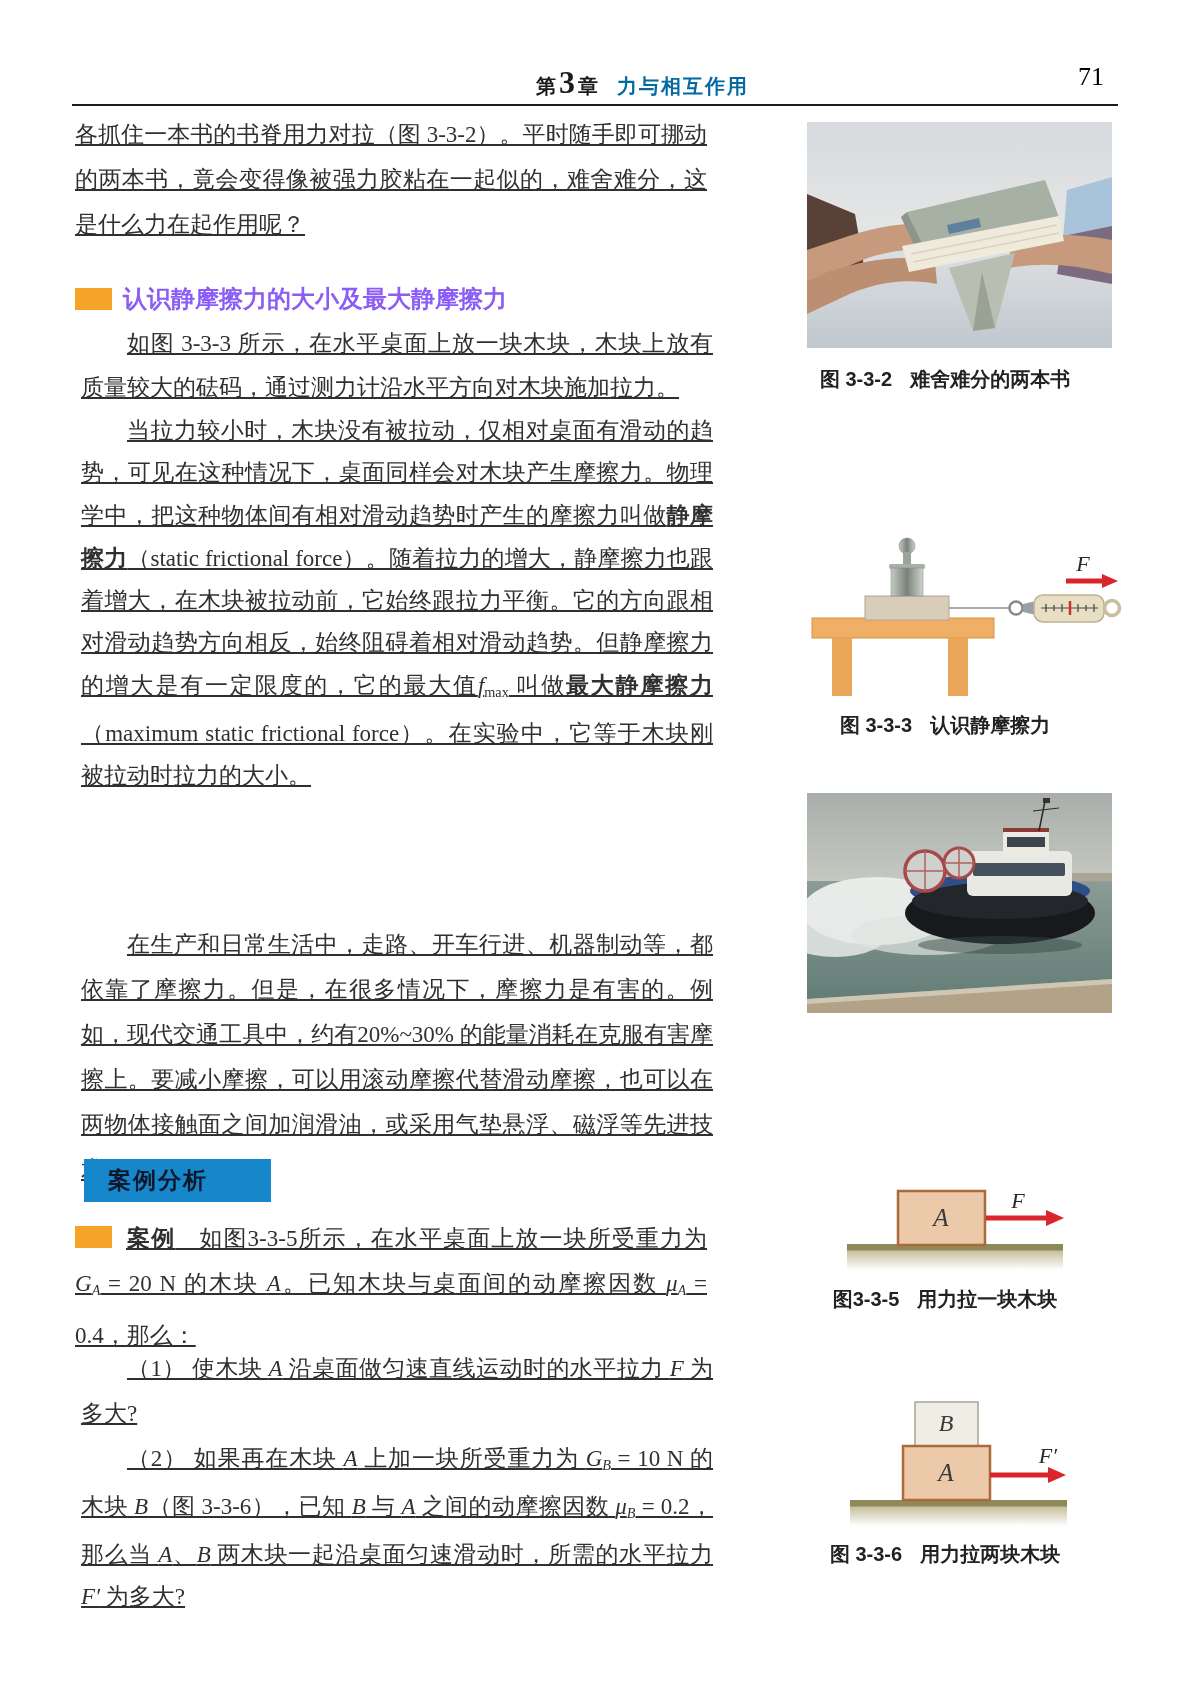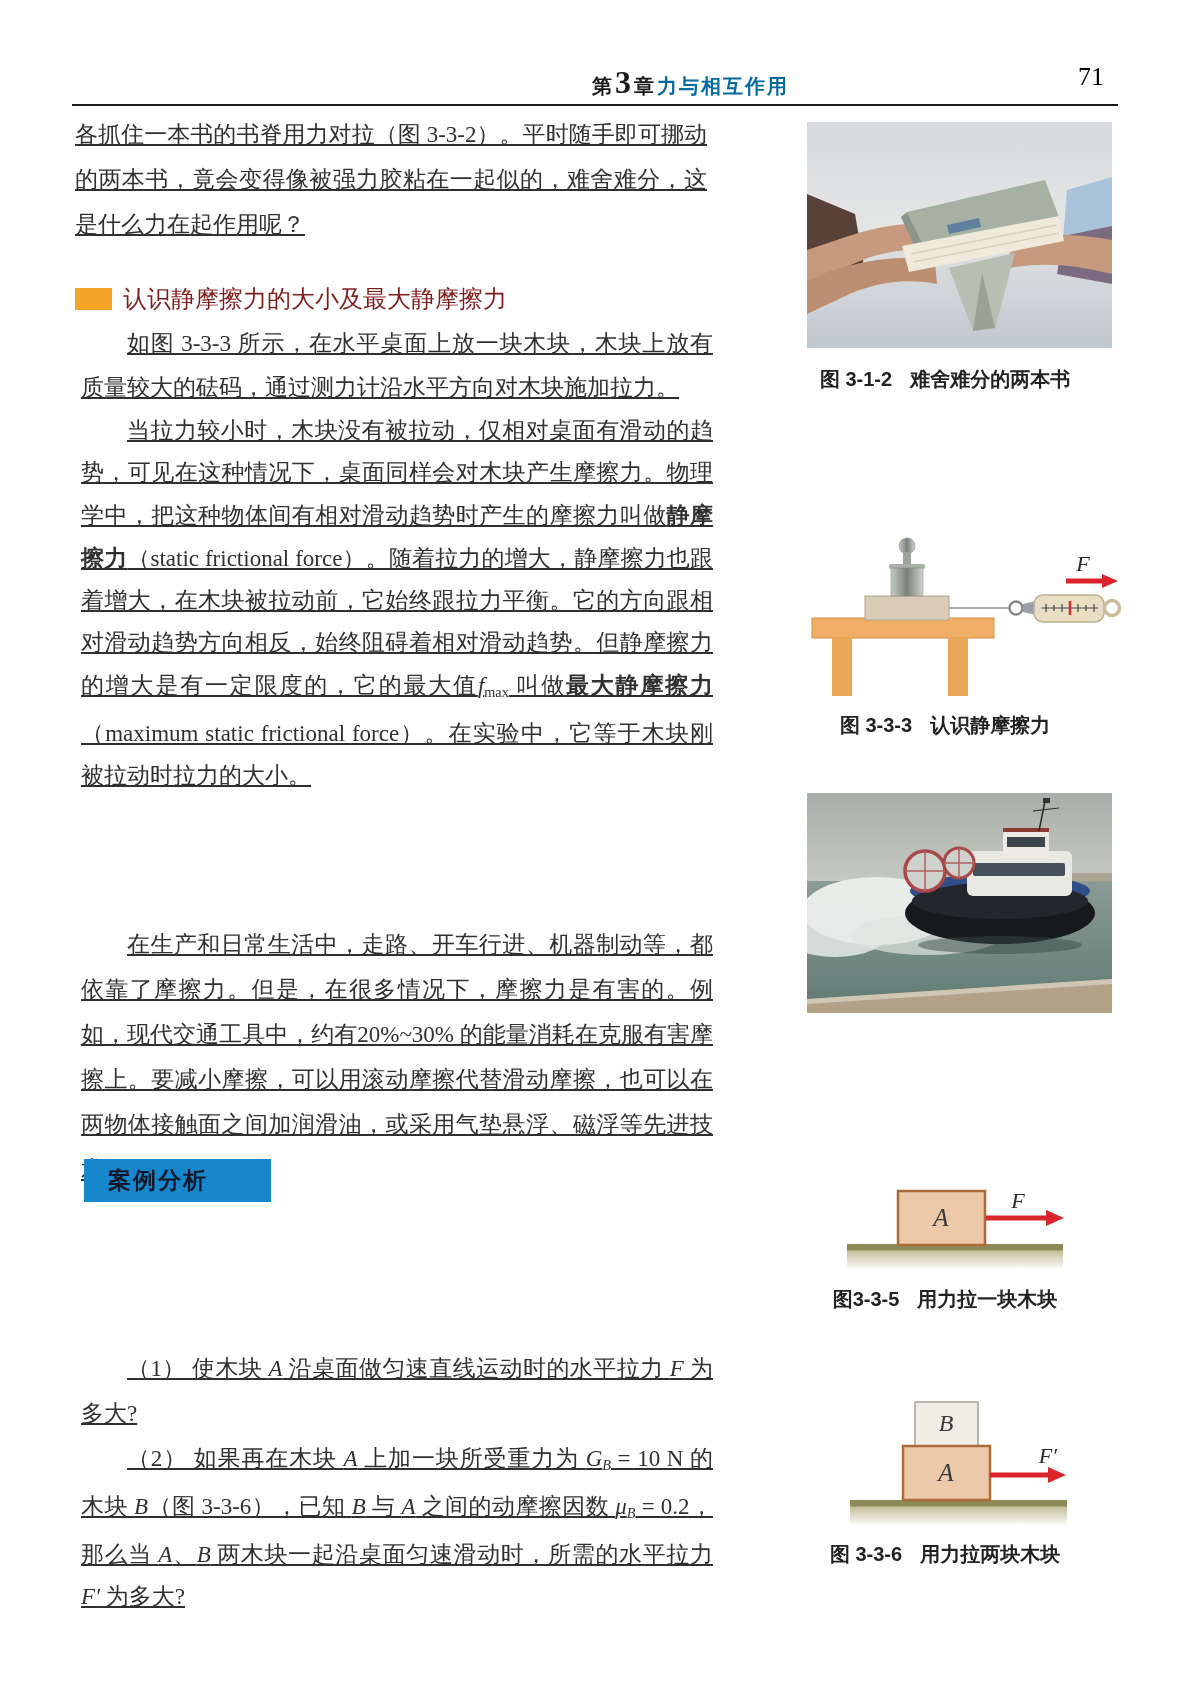--- a/index.html
+++ b/index.html
@@ -1,39 +1,39 @@
 <!DOCTYPE html>
 <html><head>
 <meta charset="utf-8">
 <style>
   html,body{margin:0;padding:0;background:#ffffff;}
   .page{position:relative;width:1190px;height:1683px;background:#ffffff;overflow:hidden;
         font-family:"Liberation Serif","DejaVu Serif",serif;color:#2f2f2f;}
 
   
-  .chap-header{position:absolute;left:592px;top:64px;display:flex;align-items:baseline;gap:2px;}
+  .chap-header{position:absolute;left:536px;top:64px;display:flex;align-items:baseline;gap:18px;}
   .chap-marker{font-family:"Liberation Sans","DejaVu Sans",sans-serif;font-size:20px;font-weight:600;color:#1b1b1b;letter-spacing:1px;}
   .chap-marker .seg-num{font-family:"Liberation Serif","DejaVu Serif",serif;font-size:32px;font-weight:bold;padding:0 2px;}
   .chap-title{font-family:"Liberation Sans","DejaVu Sans",sans-serif;font-size:20px;font-weight:600;color:#0369a1;letter-spacing:2px;}
   .page-num{position:absolute;left:1078px;top:62px;font-size:26px;color:#000000;}
   .head-rule{position:absolute;left:72px;top:104px;width:1046px;height:2px;background:#1c1c1c;}
 
   
   .para{position:absolute;left:75px;width:632px;font-size:23px;line-height:44px;
         text-align:justify;color:#303030;text-decoration:underline;}
   .indent{text-indent:2em;margin-left:6px;}
   .seg-b{font-weight:700;font-family:"Liberation Sans","DejaVu Sans",sans-serif;}
   .seg-v{font-family:"Liberation Serif","DejaVu Serif",serif;font-style:italic;}
   .seg-vs{font-family:"Liberation Serif","DejaVu Serif",serif;font-style:italic;font-size:0.62em;vertical-align:-0.28em;}
   .seg-rs{font-family:"Liberation Serif","DejaVu Serif",serif;font-size:0.62em;vertical-align:-0.28em;}
 
   
   .sec-head{position:absolute;left:75px;top:283px;display:flex;align-items:center;gap:11px;}
   .sq{display:inline-block;width:37px;height:22px;background:#F5A428;}
-  .sec-head-label{font-family:"Liberation Sans","DejaVu Sans",sans-serif;font-size:24px;font-weight:400;color:#7f1d1d;}
+  .sec-head-label{font-family:"Liberation Sans","DejaVu Sans",sans-serif;font-size:24px;font-weight:700;color:#8b5cf6;}
 
   
   .badge{position:absolute;left:84px;top:1159px;width:187px;height:43px;background:#1587CA;
          display:flex;align-items:center;padding-left:24px;box-sizing:border-box;}
   .badge span{font-family:"Liberation Sans","DejaVu Sans",sans-serif;font-size:23px;font-weight:700;color:#0f172a;letter-spacing:2px;}
   .case-sq{display:inline-block;width:37px;height:22px;background:#F5A428;margin-right:14px;transform:translateY(2px);}
 
   
   .fig{position:absolute;}
   .caption{position:absolute;left:750px;width:390px;text-align:center;
@@ -64,20 +64,23 @@
 
   <div class="para indent" style="top:410px;line-height:42px;"><span>当拉力较小时，木块没有被拉动，仅相对桌面有滑动的趋势，可见在这种情况下，桌面同样会对木块产生摩擦力。物理学中，把这种物体间有相对滑动趋势时产生的摩擦力叫做</span><span class="seg-b">静摩擦力</span><span>（static frictional force）。随着拉力的增大，静摩擦力也跟着增大，在木块被拉动前，它始终跟拉力平衡。它的方向跟相对滑动趋势方向相反，始终阻碍着相对滑动趋势。但静摩擦力的增大是有一定限度的，它的最大值</span><span class="seg-v">f</span><span class="seg-rs">max</span><span> 叫做</span><span class="seg-b">最大静摩擦力</span><span>（maximum static frictional force）。在实验中，它等于木块刚被拉动时拉力的大小。</span></div>
 
 
   <div class="para indent" style="top:922px;line-height:45px;"><span>在生产和日常生活中，走路、开车行进、机器制动等，都依靠了摩擦力。但是，在很多情况下，摩擦力是有害的。例如，现代交通工具中，约有20%~30% 的能量消耗在克服有害摩擦上。要减小摩擦，可以用滚动摩擦代替滑动摩擦，也可以在两物体接触面之间加润滑油，或采用气垫悬浮、磁浮等先进技术。</span></div>
 
   <div class="badge">
     <span>案例分析</span>
   </div>
 
+  <div class="para" style="top:1216px;line-height:45px;">
+    <span class="case-sq"></span><span><span class="seg-b">案例</span><span>　如图3-3-5所示，在水平桌面上放一块所受重力为</span><span class="seg-v">G</span><span class="seg-vs">A</span><span> = 20 N 的木块 </span><span class="seg-v">A</span><span>。已知木块与桌面间的动摩擦因数 </span><span class="seg-v">μ</span><span class="seg-vs">A</span><span> = 0.4，那么：</span></span>
+  </div>
 
   <div class="para indent" style="top:1346px;line-height:45px;"><span>（1） 使木块 </span><span class="seg-v">A</span><span> 沿桌面做匀速直线运动时的水平拉力 </span><span class="seg-v">F</span><span> 为多大?</span></div>
 
   <div class="para indent" style="top:1438px;line-height:42px;"><span>（2） 如果再在木块 </span><span class="seg-v">A</span><span> 上加一块所受重力为 </span><span class="seg-v">G</span><span class="seg-vs">B</span><span> = 10 N 的木块 </span><span class="seg-v">B</span><span>（图 3-3-6），已知 </span><span class="seg-v">B</span><span> 与 </span><span class="seg-v">A</span><span> 之间的动摩擦因数 </span><span class="seg-v">μ</span><span class="seg-vs">B</span><span> = 0.2，那么当 </span><span class="seg-v">A</span><span>、</span><span class="seg-v">B</span><span> 两木块一起沿桌面匀速滑动时，所需的水平拉力 </span><span class="seg-v">F′</span><span> 为多大?</span></div>
 
   <div class="fig" style="left:807px;top:122px;">
     <svg width="305" height="226" viewBox="0 0 305 226">
       <defs>
         <linearGradient id="bg2" x1="0" y1="0" x2="0" y2="1">
           <stop offset="0" stop-color="#d6dade"></stop>
@@ -100,21 +103,21 @@
       <path d="M100,90 L238,58 L253,98 L118,128 Z" fill="#a7b1a3"></path>
       <path d="M100,90 L118,128 L111,132 L94,95 Z" fill="#8b9589"></path>
       <path d="M140,103 L172,96 L174,105 L142,112 Z" fill="#5f7f9e"></path>
       <path d="M95,124 L252,94 L257,119 L102,150 Z" fill="#efeadc"></path>
       <path d="M104,132 L250,103 M106,140 L252,111" stroke="#d8d2c0" stroke-width="1.5" fill="none"></path>
       <path d="M142,146 L208,131 L188,206 L166,209 Z" fill="#b8bfb2"></path>
       <path d="M166,209 L188,206 L175,150 Z" fill="#9aa294"></path>
     </svg>
   </div>
   <div class="caption" style="top:366px;">
-    <span class="cap-label">图 3-1-2</span><span>难舍难分的两本书</span>
+    <span class="cap-label">图 3-3-2</span><span>难舍难分的两本书</span>
   </div>
 
   <div class="fig" style="left:750px;top:478px;">
     <svg width="390" height="235" viewBox="0 0 390 235">
       <defs>
         <linearGradient id="metal" x1="0" y1="0" x2="1" y2="0">
           <stop offset="0" stop-color="#c4cbc2"></stop>
             <stop offset="0.5" stop-color="#79827a"></stop>
             <stop offset="1" stop-color="#ced4cb"></stop>
         </linearGradient>

